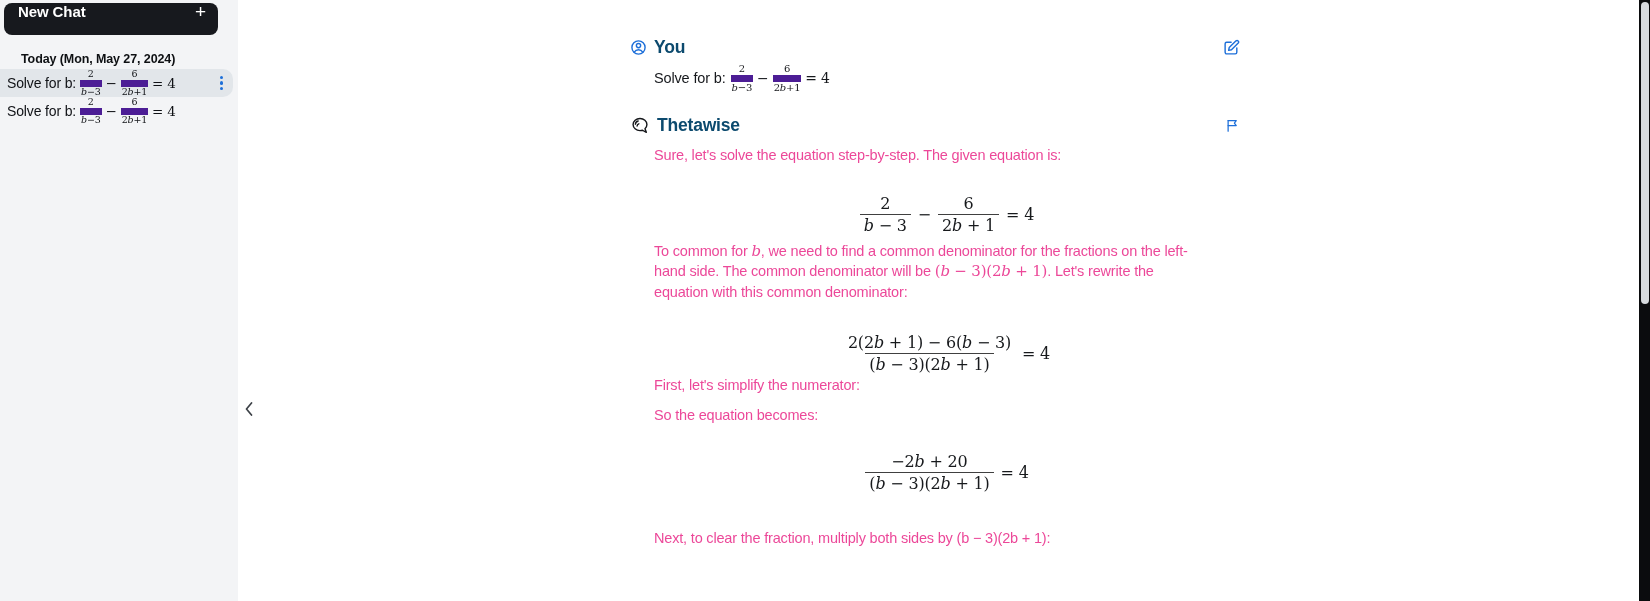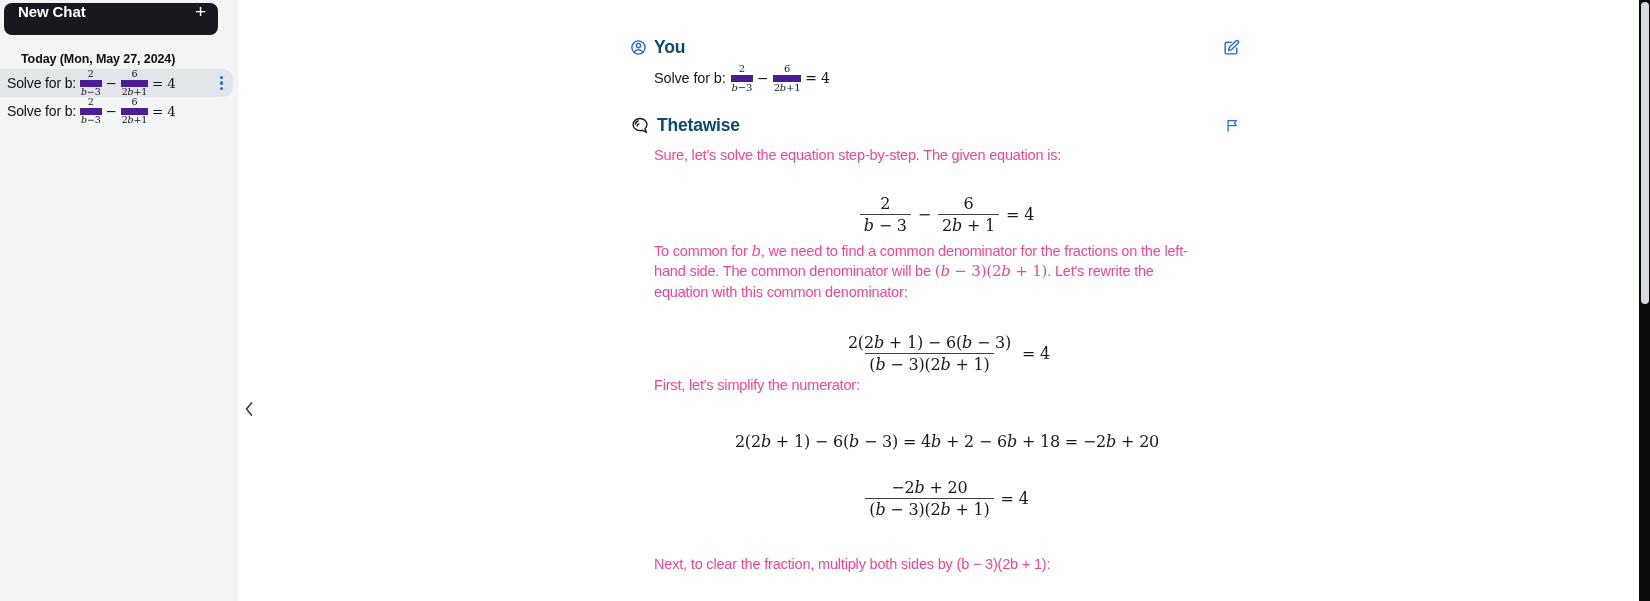--- a/index.html
+++ b/index.html
@@ -203,24 +203,22 @@
       <div class="eq eq2">
         <span class="frac">
             <span class="num math">2(2<i>b</i> + 1) − 6(<i>b</i> − 3)</span>
             <span class="den math">(<i>b</i> − 3)(2<i>b</i> + 1)</span>
           </span>
         <span class="math">= 4</span>
       </div>
 
       <p class="para p3">First, let's simplify the numerator:</p>
 
-      <div class="eq eq3">
-        <span class="math">2(2<i>b</i> + 1) − 6(<i>b</i> − 3) = 4<i>b</i> + 2 − 6<i>b</i> + 18 = −2<i>b</i> + 20</span>
-      </div>
-
+
+      <p class="para p4">So the equation becomes:</p>
 
       <div class="eq eq4">
         <span class="frac">
             <span class="num math">−2<i>b</i> + 20</span>
             <span class="den math">(<i>b</i> − 3)(2<i>b</i> + 1)</span>
           </span>
         <span class="math">= 4</span>
       </div>
 
       <p class="para p5">Next, to clear the fraction, multiply both sides by (b − 3)(2b + 1):</p>

